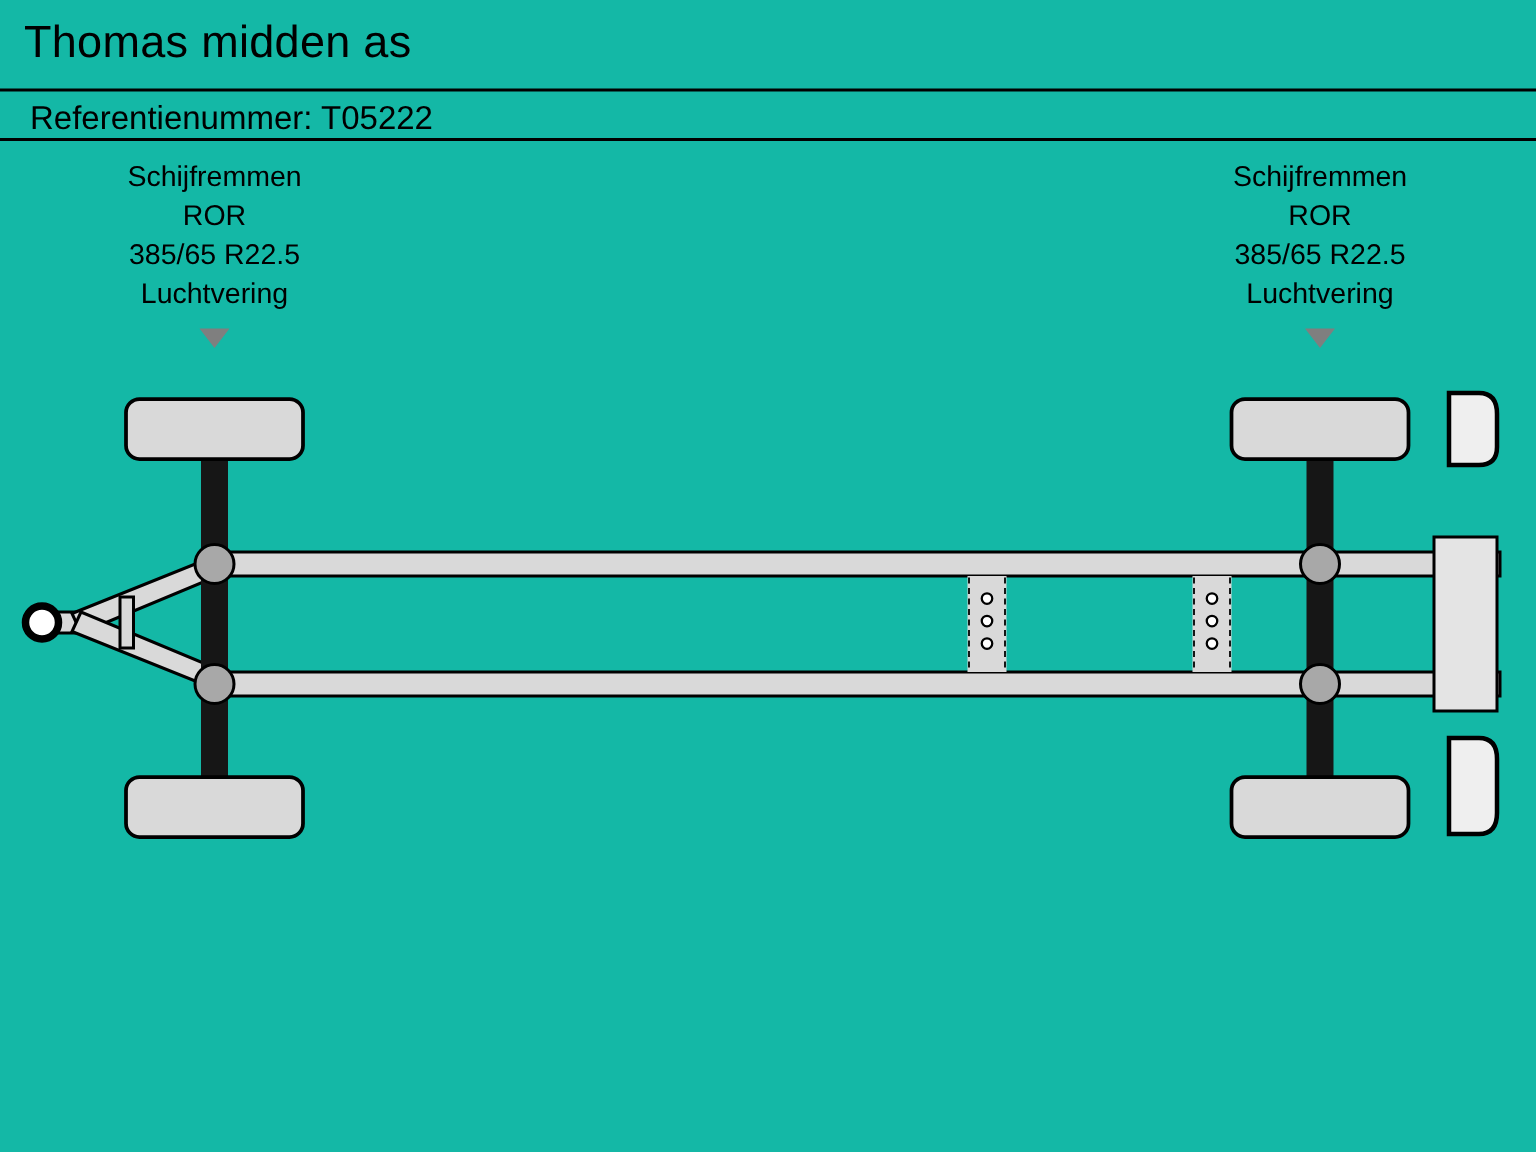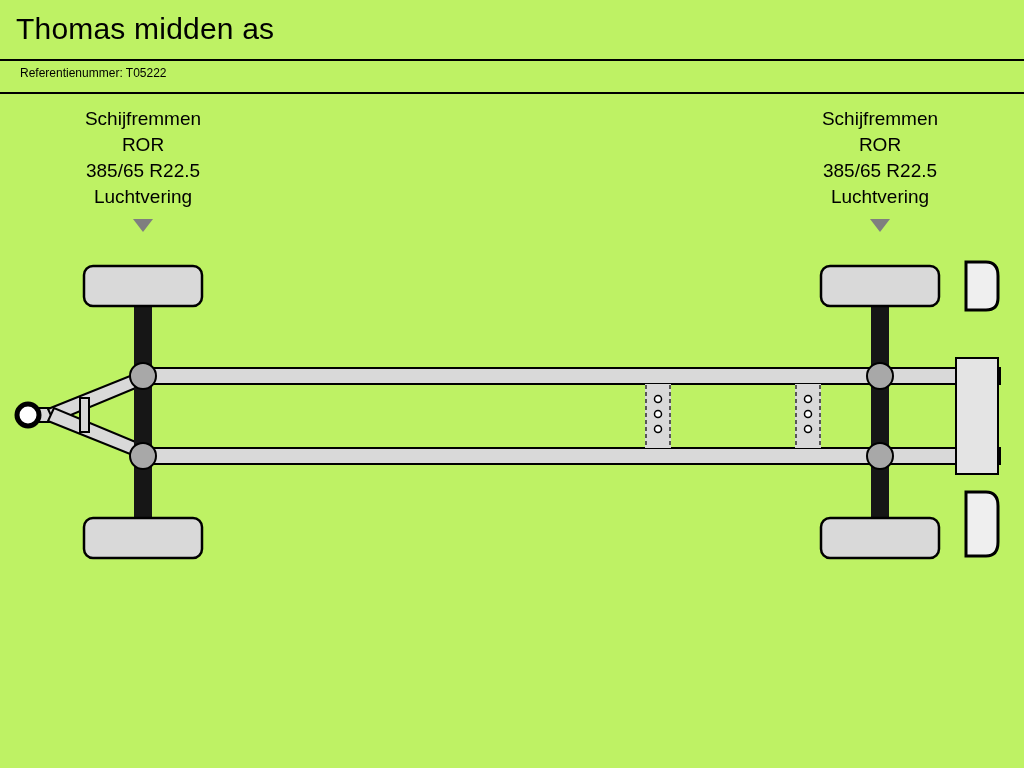--- a/index.html
+++ b/index.html
@@ -9,21 +9,21 @@
     width: 1024px;
     height: 768px;
     font-family: "Liberation Sans", sans-serif;
     color: #000000;
     overflow: hidden;
   }
   .page {
     position: relative;
     width: 1024px;
     height: 768px;
-    background: #bef264;
+    background: #14b8a6;
   }
   .title {
     position: absolute;
     left: 16px;
     top: 12px;
     font-size: 30px;
     font-weight: 400;
     letter-spacing: 0.2px;
     white-space: nowrap;
   }
@@ -33,21 +33,21 @@
     width: 1024px;
     height: 0;
     border-top: 2px solid #000000;
   }
   .rule-1 { top: 59px; }
   .rule-2 { top: 92px; }
   .reference {
     position: absolute;
     left: 20px;
     top: 66px;
-    font-size: 12px;
+    font-size: 22px;
     white-space: nowrap;
   }
   .spec-block {
     position: absolute;
     top: 106px;
     width: 320px;
     display: flex;
     flex-direction: column;
     align-items: center;
     text-align: center;

